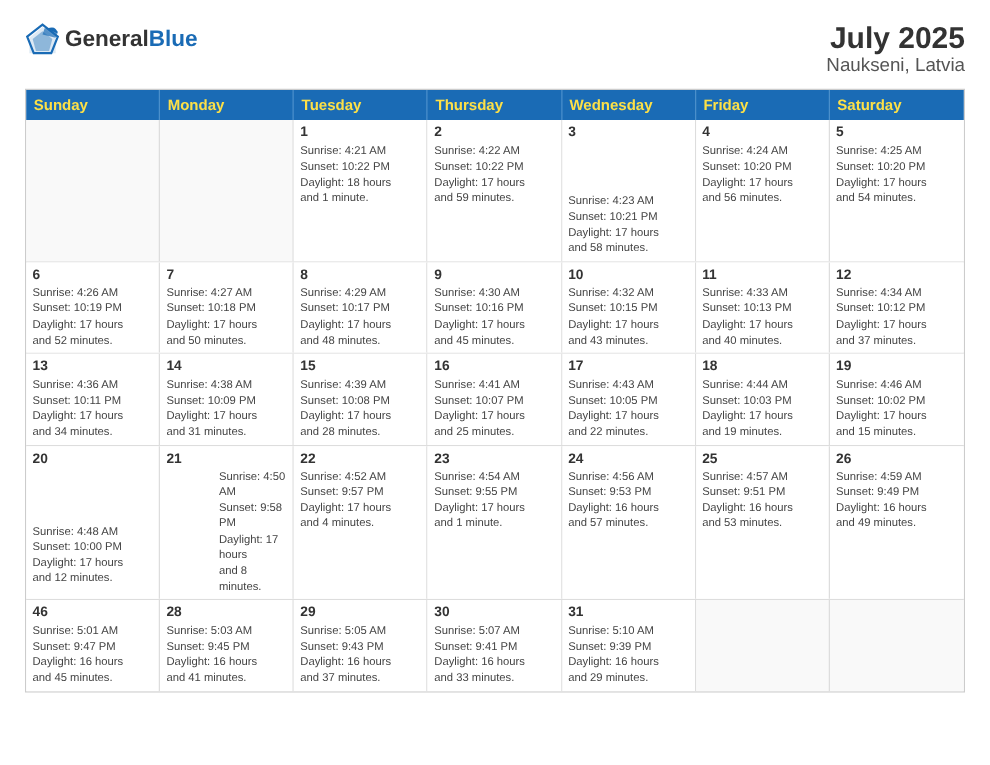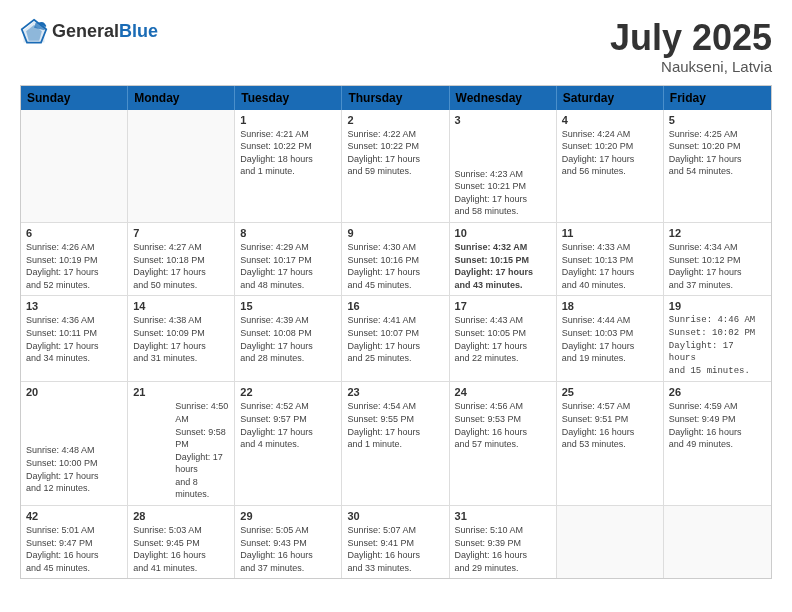--- a/index.html
+++ b/index.html
@@ -36,42 +36,42 @@
     .logo-general { color: #333; }
     .logo-blue { color: #1a6bb5; }
     .logo-icon {
       width: 28px;
       height: 28px;
     }
     .title-block {
       text-align: right;
     }
     .main-title {
-      font-size: 36px;
+      font-size: 24px;
       font-weight: bold;
       color: #333;
       line-height: 1.1;
     }
     .subtitle {
       font-size: 15px;
       color: #555;
     }
     .calendar {
       flex: 1;
       display: flex;
       flex-direction: column;
       border: 1px solid #ccc;
     }
     .cal-header {
       display: grid;
       grid-template-columns: repeat(7, 1fr);
       background: #1a6bb5;
     }
     .cal-header-cell {
-      color: #000000;
+      color: #fde047;
       font-size: 12px;
       font-weight: bold;
       padding: 5px 6px;
       text-align: left;
       border-right: 1px solid #4a8fcb;
     }
     .cal-header-cell:last-child { border-right: none; }
     .cal-body {
       flex: 1;
       display: flex;
@@ -132,22 +132,22 @@
     </div>
   </div>
 
   <div class="calendar">
     <div class="cal-header">
     <div class="cal-header-cell">Sunday</div>
         <div class="cal-header-cell">Monday</div>
         <div class="cal-header-cell">Tuesday</div>
         <div class="cal-header-cell">Thursday</div>
         <div class="cal-header-cell">Wednesday</div>
+        <div class="cal-header-cell">Friday</div>
         <div class="cal-header-cell">Saturday</div>
-        <div class="cal-header-cell">Friday</div>
       </div>
     <div class="cal-body">
     <div class="cal-row">
           <div class="cal-cell empty"></div>
           <div class="cal-cell empty"></div>
           <div class="cal-cell">
             <span class="day-num">1</span>
             <div class="cell-text" style="white-space: pre-line;">Sunrise: 4:21 AM
 Sunset: 10:22 PM
 Daylight: 18 hours
@@ -206,21 +206,21 @@
           </div>
           <div class="cal-cell">
             <span class="day-num">9</span>
             <div class="cell-text" style="white-space: pre-line;">Sunrise: 4:30 AM
 Sunset: 10:16 PM
 Daylight: 17 hours
 and 45 minutes.</div>
           </div>
           <div class="cal-cell">
             <span class="day-num">10</span>
-            <div class="cell-text" style="white-space: pre-line; font-weight: bold;">Sunrise: 4:32 AM
+            <div class="cell-text" style="white-space: pre-line;">Sunrise: 4:32 AM
 Sunset: 10:15 PM
 Daylight: 17 hours
 and 43 minutes.</div>
           </div>
           <div class="cal-cell">
             <span class="day-num">11</span>
             <div class="cell-text" style="white-space: pre-line;">Sunrise: 4:33 AM
 Sunset: 10:13 PM
 Daylight: 17 hours
 and 40 minutes.</div>
@@ -271,21 +271,21 @@
           </div>
           <div class="cal-cell">
             <span class="day-num">18</span>
             <div class="cell-text" style="white-space: pre-line;">Sunrise: 4:44 AM
 Sunset: 10:03 PM
 Daylight: 17 hours
 and 19 minutes.</div>
           </div>
           <div class="cal-cell">
             <span class="day-num">19</span>
-            <div class="cell-text" style="white-space: pre-line; font-family: Liberation Mono, monospace;">Sunrise: 4:46 AM
+            <div class="cell-text" style="white-space: pre-line;">Sunrise: 4:46 AM
 Sunset: 10:02 PM
 Daylight: 17 hours
 and 15 minutes.</div>
           </div>
         </div>
         <div class="cal-row">
           <div class="cal-cell">
             <span class="day-num">20</span>
             <div class="cell-text" style="white-space: pre-line; margin-top: 46px;">Sunrise: 4:48 AM
 Sunset: 10:00 PM
@@ -330,21 +330,21 @@
           <div class="cal-cell">
             <span class="day-num">26</span>
             <div class="cell-text" style="white-space: pre-line;">Sunrise: 4:59 AM
 Sunset: 9:49 PM
 Daylight: 16 hours
 and 49 minutes.</div>
           </div>
         </div>
         <div class="cal-row">
           <div class="cal-cell">
-            <span class="day-num">42</span>
+            <span class="day-num">46</span>
             <div class="cell-text" style="white-space: pre-line;">Sunrise: 5:01 AM
 Sunset: 9:47 PM
 Daylight: 16 hours
 and 45 minutes.</div>
           </div>
           <div class="cal-cell">
             <span class="day-num">28</span>
             <div class="cell-text" style="white-space: pre-line;">Sunrise: 5:03 AM
 Sunset: 9:45 PM
 Daylight: 16 hours

